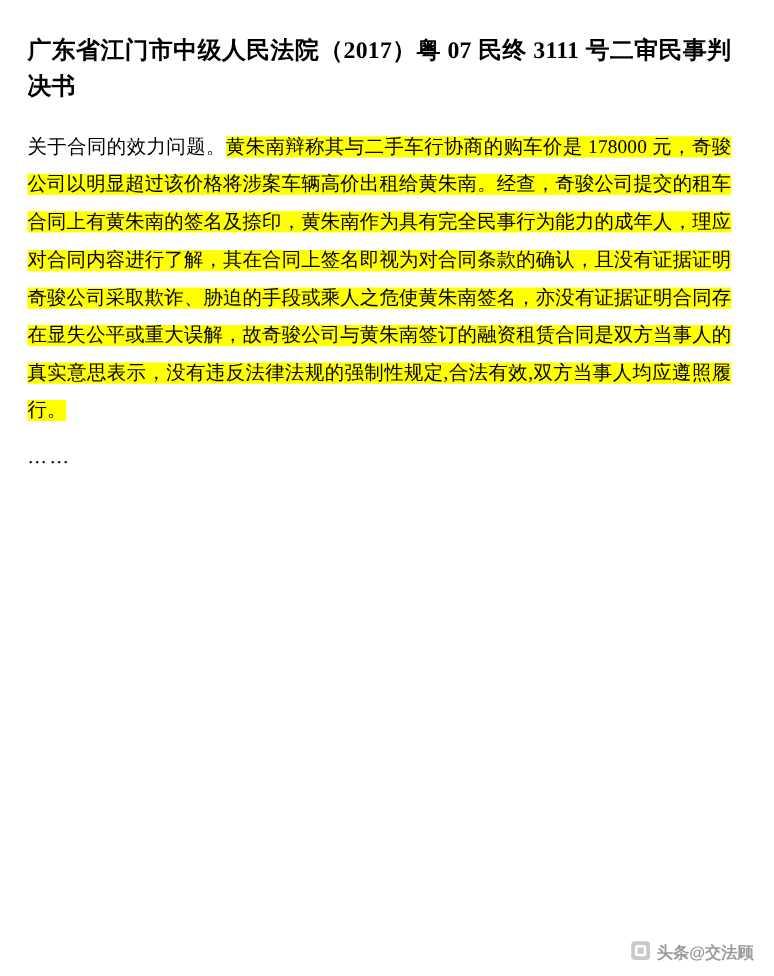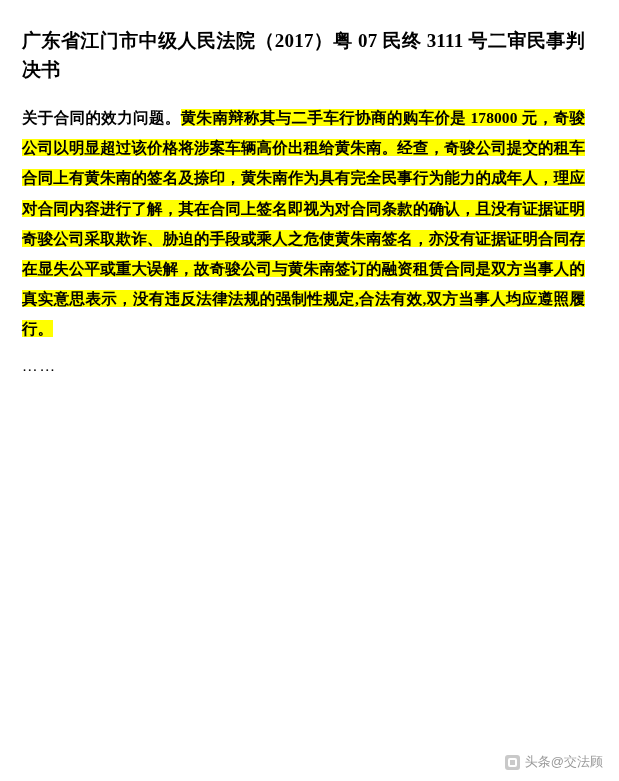--- a/index.html
+++ b/index.html
@@ -31,46 +31,46 @@
     text-align-last: left;
     margin: 0 0 18px 0;
   }
   .para {
     font-size: 15.5px;
     line-height: 1.95;
     text-align: justify;
     text-align-last: left;
     margin: 0 0 6px 0;
     letter-spacing: 0.1px;
-    font-weight: bold;
   }
   .hl {
     background: #ffff00;
     box-decoration-break: clone;
     -webkit-box-decoration-break: clone;
   }
   .ellipsis-line {
     font-size: 15.5px;
     line-height: 1.95;
     margin: 4px 0 14px 0;
     letter-spacing: 2px;
   }
   .spacer {
     height: 12px;
   }
   .watermark {
     position: absolute;
     right: 16px;
     bottom: 10px;
     display: flex;
-    align-items: center;
+    align-items: flex-start;
     gap: 5px;
     font-size: 13px;
     color: #9a9a9a;
     font-family: "Liberation Sans", sans-serif;
+    font-weight: bold;
   }
   .watermark .mark-icon {
     width: 15px;
     height: 15px;
     border-radius: 3px;
     background: #c9c9c9;
     display: inline-block;
     position: relative;
   }
   .watermark .mark-icon::after {

